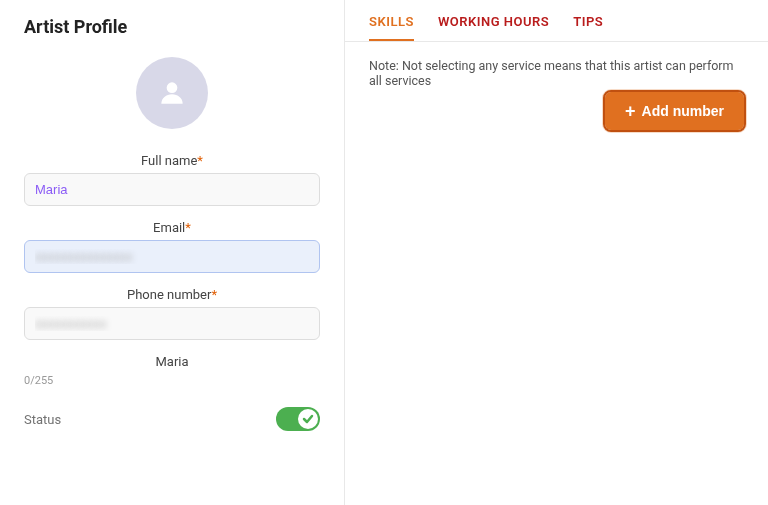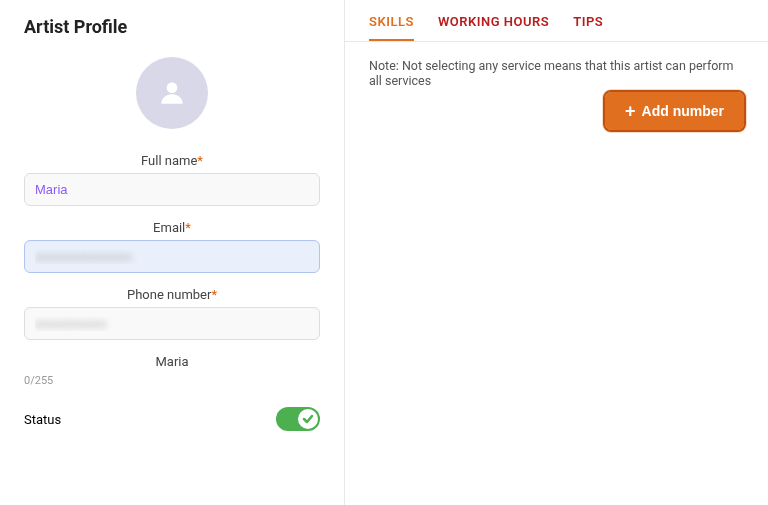--- a/index.html
+++ b/index.html
@@ -110,21 +110,21 @@
 
     .status-row {
       display: flex;
       align-items: center;
       justify-content: space-between;
       margin-top: 6px;
     }
 
     .status-label {
       font-size: 13px;
-      color: #000000;
+      color: #737373;
     }
 
     .toggle {
       width: 44px;
       height: 24px;
       background: #4caf50;
       border-radius: 12px;
       position: relative;
       display: flex;
       align-items: center;

